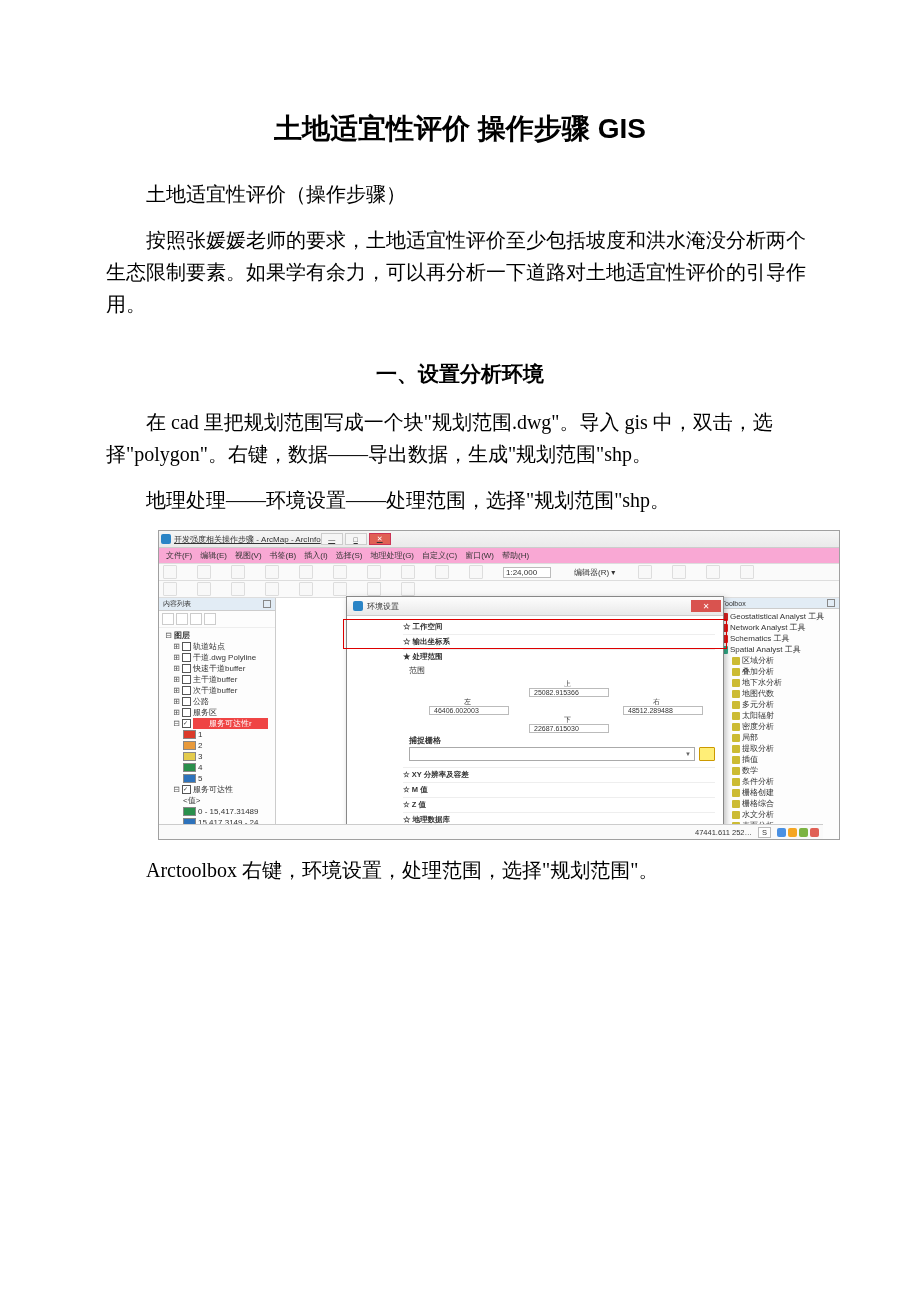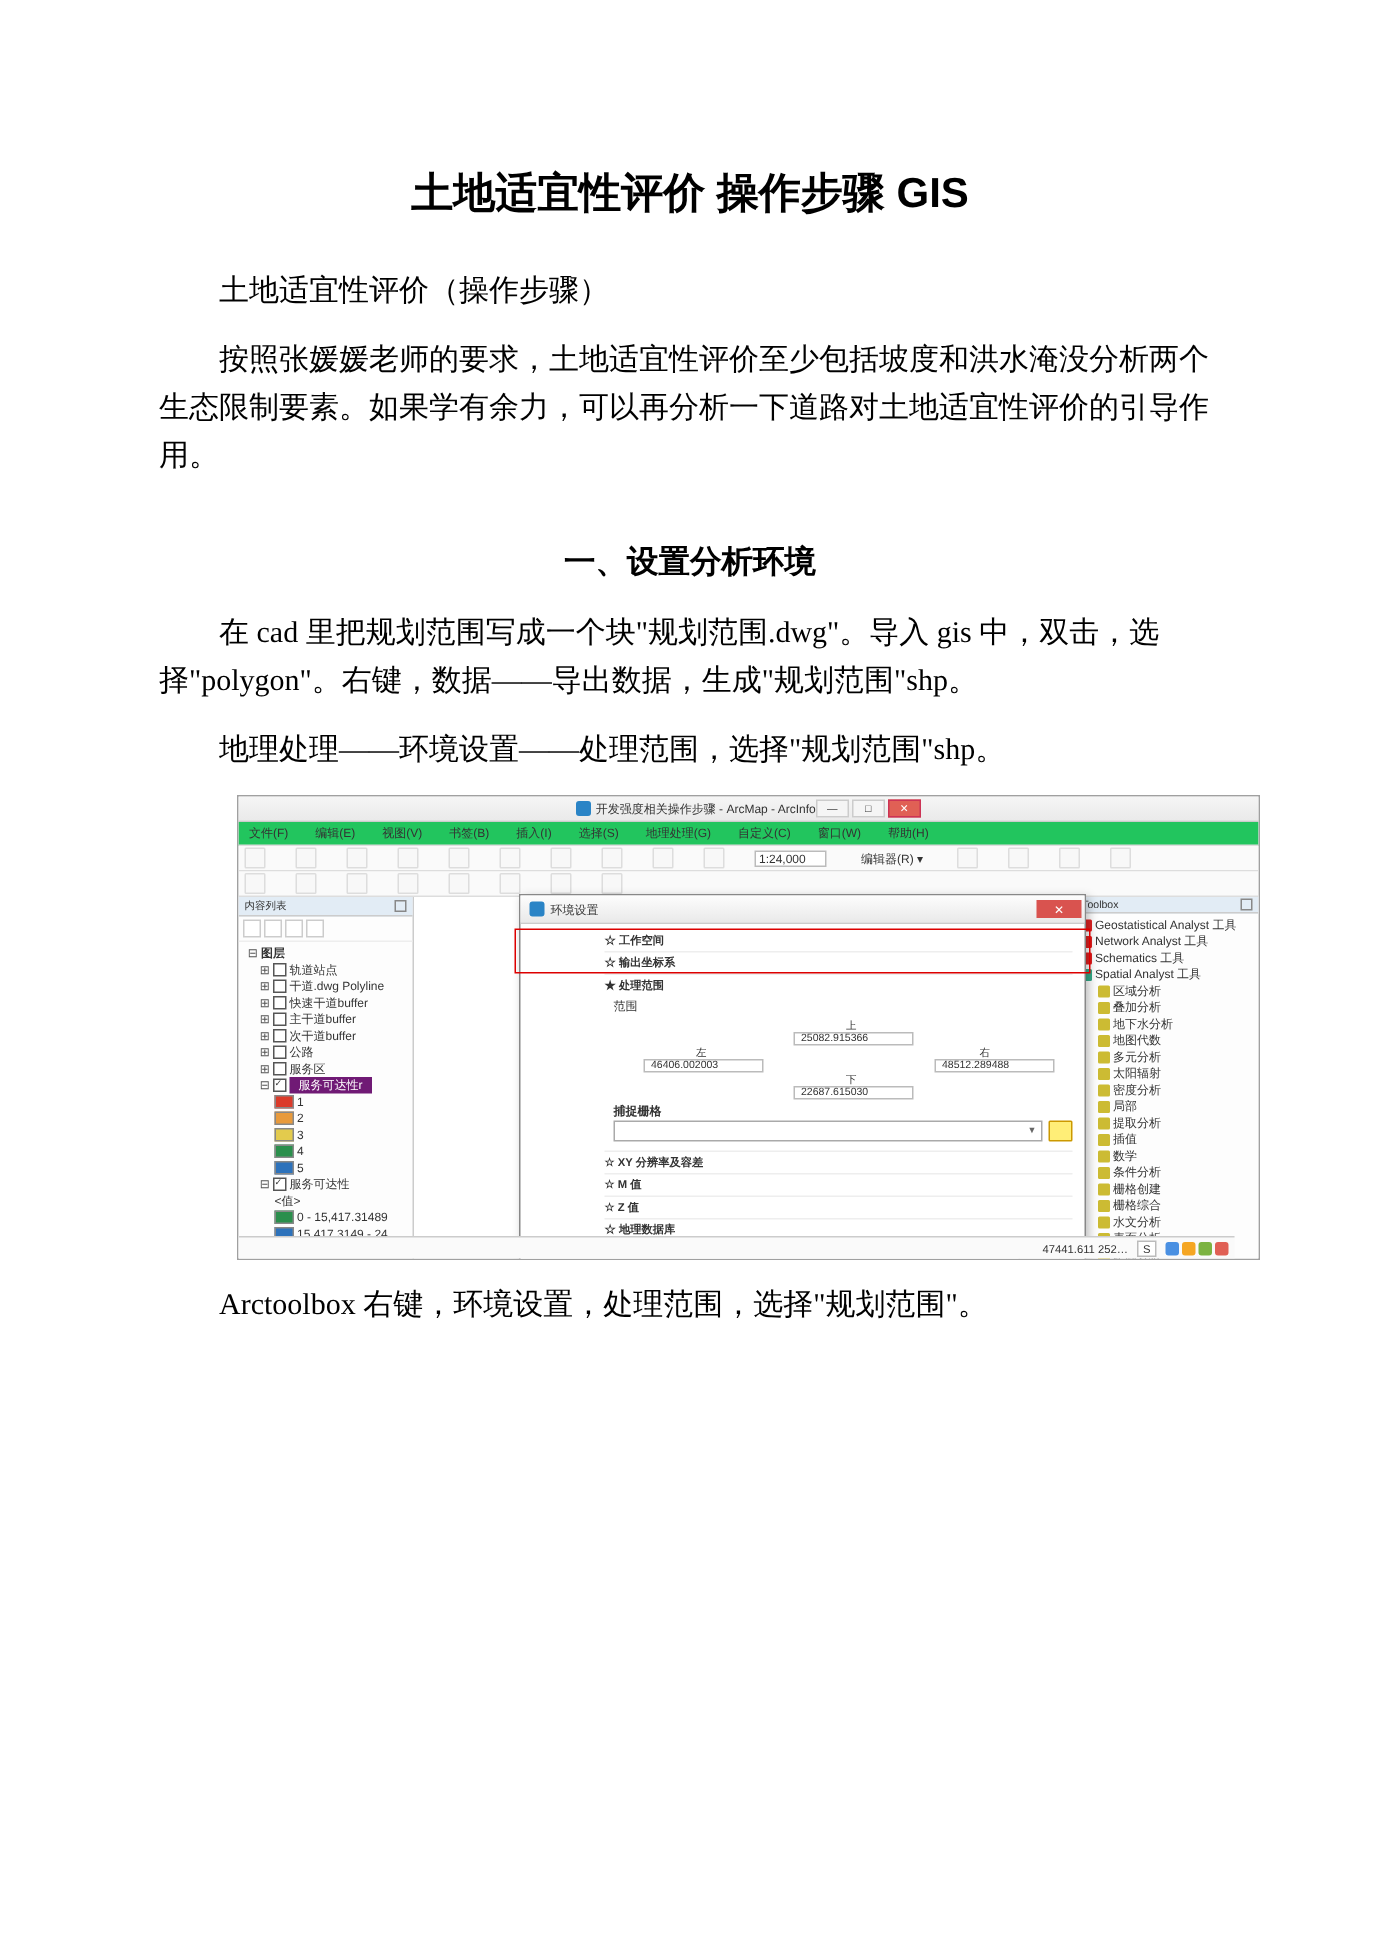--- a/index.html
+++ b/index.html
@@ -42,39 +42,40 @@
     position: relative;
     background: #fff;
     font-family: "Microsoft YaHei", Tahoma, sans-serif;
     font-size: 8px;
     color: #333;
     overflow: hidden;
   }
   .titlebar {
     display: flex;
     align-items: center;
-    justify-content: center;
+    justify-content: flex-start;
     height: 16px;
     background: linear-gradient(#f5f5f5, #eaeaea);
     border-bottom: 1px solid #ccc;
     padding: 0 2px;
+    text-decoration: underline;
   }
   .titlebar-left { display: flex; align-items: center; gap: 3px; }
   .app-icon { width: 10px; height: 10px; background: #2a84c6; border-radius: 2px; }
   .win-btns { display: flex; gap: 2px; }
   .win-btn {
     width: 20px; height: 10px; border: 1px solid #ccc;
     display: flex; align-items: center; justify-content: center;
     font-size: 7px; background: #f5f5f5;
   }
   .win-close { background: #e06055; color: #fff; border-color: #c35; }
   .menubar {
-    display: flex; gap: 12px; padding: 1px 4px;
+    display: flex; gap: 2px; padding: 1px 4px;
     border-bottom: 1px solid #ddd;
-    background: #22c55e;
+    background: #f9a8d4;
   }
   .menuitem { padding: 1px 3px; cursor: default; }
   .toolbar1, .toolbar2 {
     display: flex; align-items: center; gap: 20px; padding: 1px 4px;
     border-bottom: 1px solid #ddd; background: #fafafa;
     height: 14px;
   }
   .scalebox {
     border: 1px solid #bbb; background: #fff; padding: 0 2px; min-width: 42px;
   }
@@ -342,21 +343,21 @@
               <div class="tree-line indent1">
                 <span class="twist">⊞</span>
                 <span class="chk"></span>
                 <span class="lyr-label">服务区</span>
               </div>
             </div>
 
           <div class="tree-line indent1">
               <span class="twist">⊟</span>
               <span class="chk checked"></span>
-              <span class="lyr-label" style="background:#701a75;color:#fff;padding:0 6px">服务可达性r</span>
+              <span class="lyr-label" style="background:#ef4444;color:#fff;padding:0 16px">服务可达性r</span>
             </div>
           <div id="reach-classes">
               <div class="tree-line indent2">
                 <span class="swatch sw-red"></span> 
                 <span class="lyr-label">1</span>
               </div>
               <div class="tree-line indent2">
                 <span class="swatch sw-orange"></span> 
                 <span class="lyr-label">2</span>
               </div>

